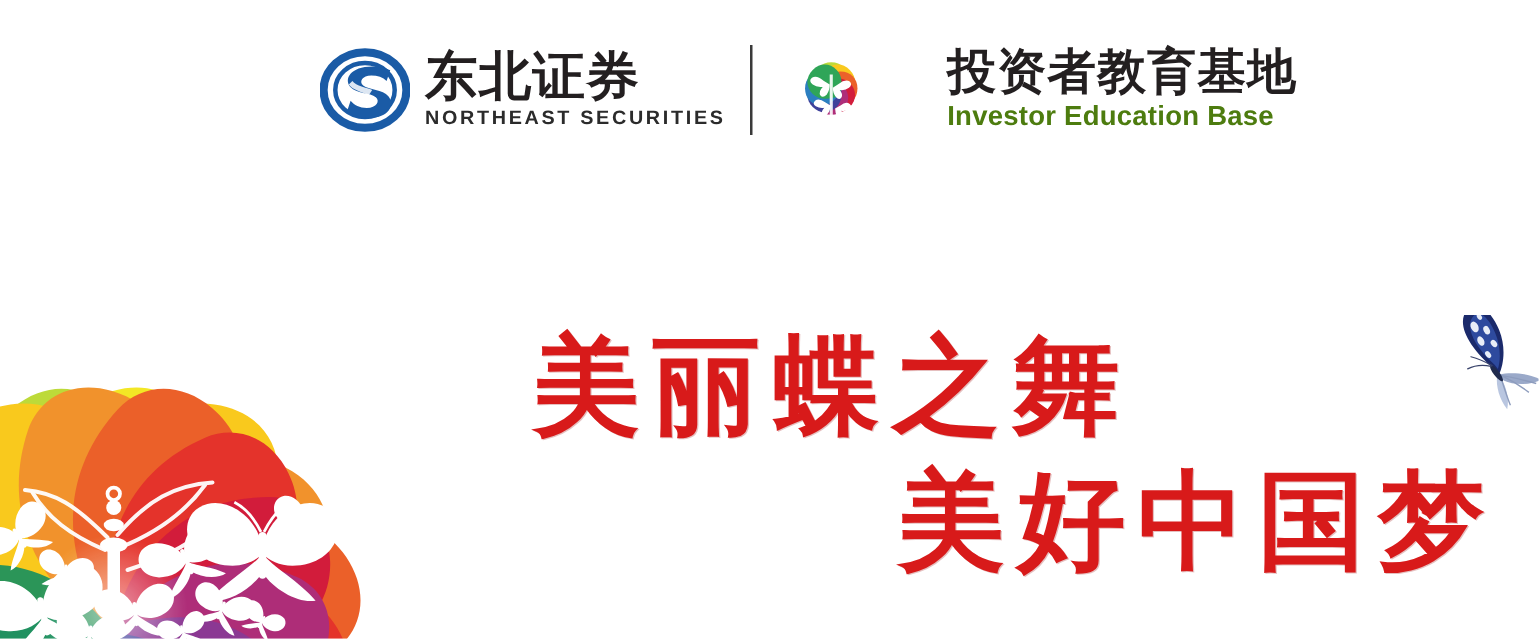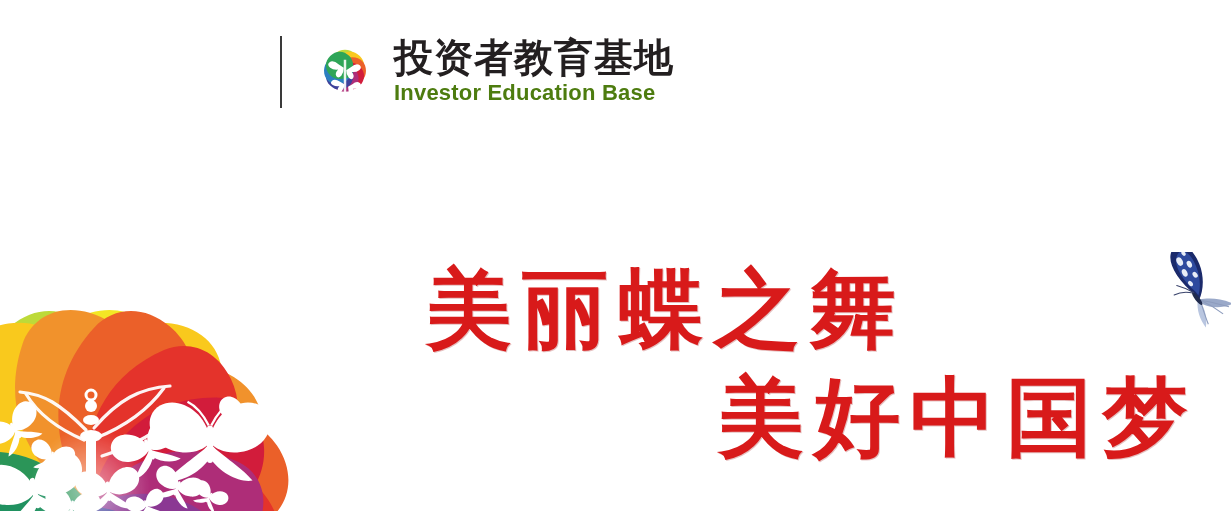--- a/index.html
+++ b/index.html
@@ -50,21 +50,21 @@
 
   .divider{
     width:2px;
     height:72px;
     background:#3a3a3a;
     margin:0 26px 0 24px;
     flex:none;
   }
 
   .ieb-mark{width:74px;height:74px;flex:none;margin-right:12px;}
-  .ieb-words{display:flex;flex-direction:column;justify-content:center;}
+  .ieb-words{display:flex;flex-direction:column;justify-content:center;margin-left:44px;}
   .ieb-cn{
     font-family:"Liberation Sans","DejaVu Sans",sans-serif;
     font-size:39px;
     font-weight:700;
     line-height:1.05;
     letter-spacing:1px;
     color:#231f20;
     white-space:nowrap;
   }
   .ieb-en{
@@ -115,20 +115,40 @@
     height:80px;
   }
 </style>
 </head>
 <body>
 
 <div id="poster">
 
   <div id="logo-lockup">
 
+    <div class="brand">
+      <span class="ns-mark">
+        <svg viewBox="0 0 100 100" width="72" height="72" aria-hidden="true">
+
+          <ellipse cx="50" cy="50" rx="46" ry="42" fill="none" stroke="#1a5ba6" stroke-width="9"></ellipse>
+
+          <ellipse cx="50" cy="50" rx="33" ry="30" fill="none" stroke="#1a5ba6" stroke-width="5"></ellipse>
+
+          <path d="M58 24 C34 24 26 38 34 47 C40 54 56 53 62 58 C67 62 63 70 52 70
+                   C44 70 38 67 34 62 L30 74 C37 79 46 81 55 81 C76 81 84 67 76 57
+                   C70 49 54 50 48 45 C43 41 47 34 57 34 C64 34 70 36 74 40 L78 28
+                   C72 25 65 24 58 24 Z" fill="#1a5ba6"></path>
+          <path d="M36 40 C40 46 52 47 58 50 L54 56 C46 52 36 50 32 44 Z" fill="#ffffff" opacity=".85"></path>
+        </svg>
+      </span>
+      <span class="ns-words">
+        <span class="ns-cn">东北证券</span>
+        <span class="ns-en">NORTHEAST SECURITIES</span>
+      </span>
+    </div>
 
     <span class="divider"></span>
 
     <div class="brand">
       <span class="ieb-mark">
         <svg viewBox="0 0 120 120" width="74" height="74" aria-hidden="true">
           <defs>
             <g id="mini-petal">
               <path d="M0,-34 C13,-34 22,-25 22,-12 C22,-2 14,8 0,14 C-14,8 -22,-2 -22,-12 C-22,-25 -13,-34 0,-34 Z"></path>
             </g>

